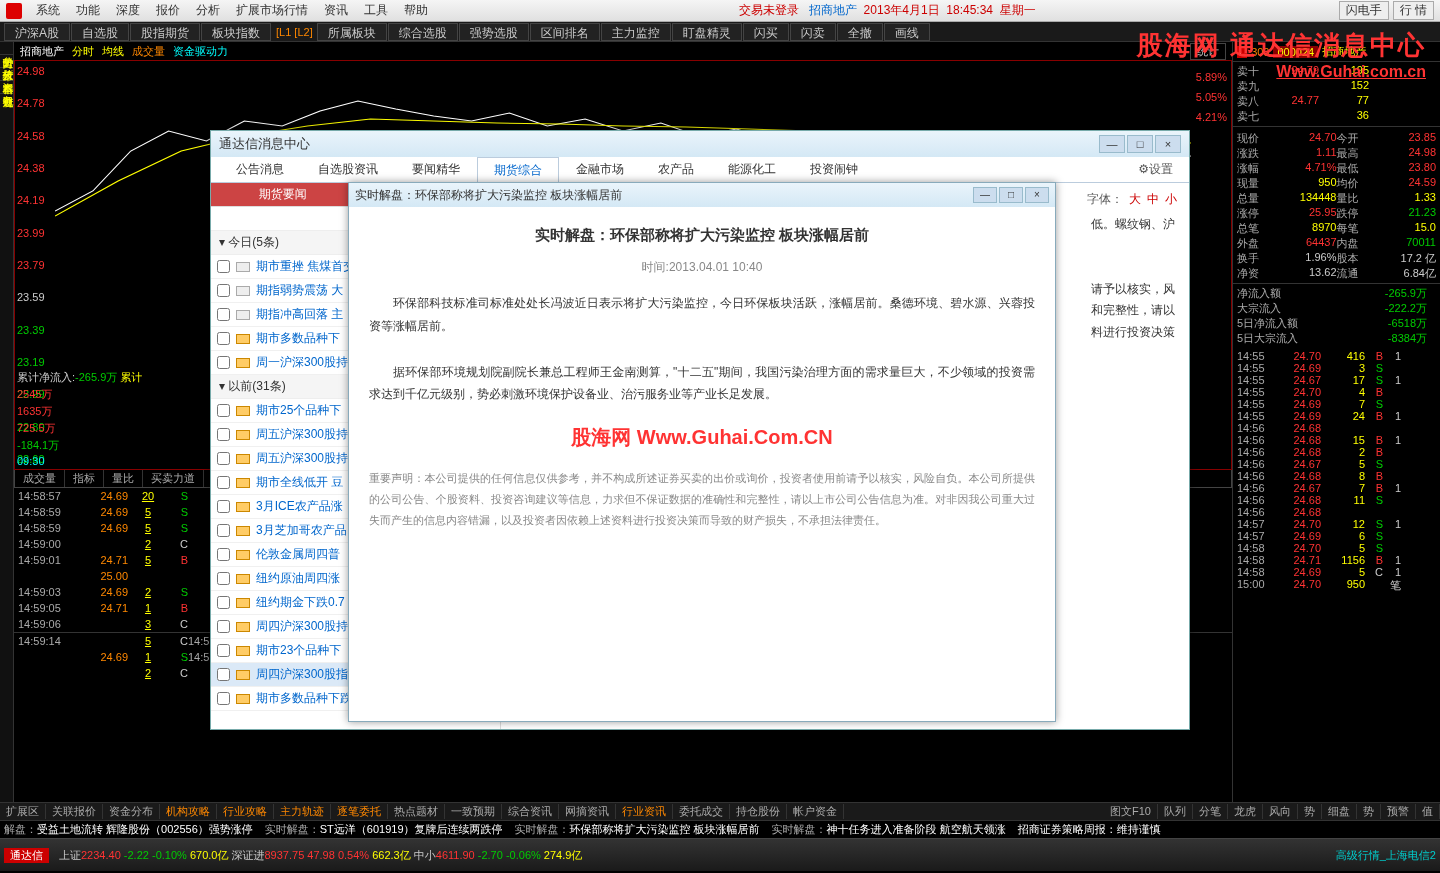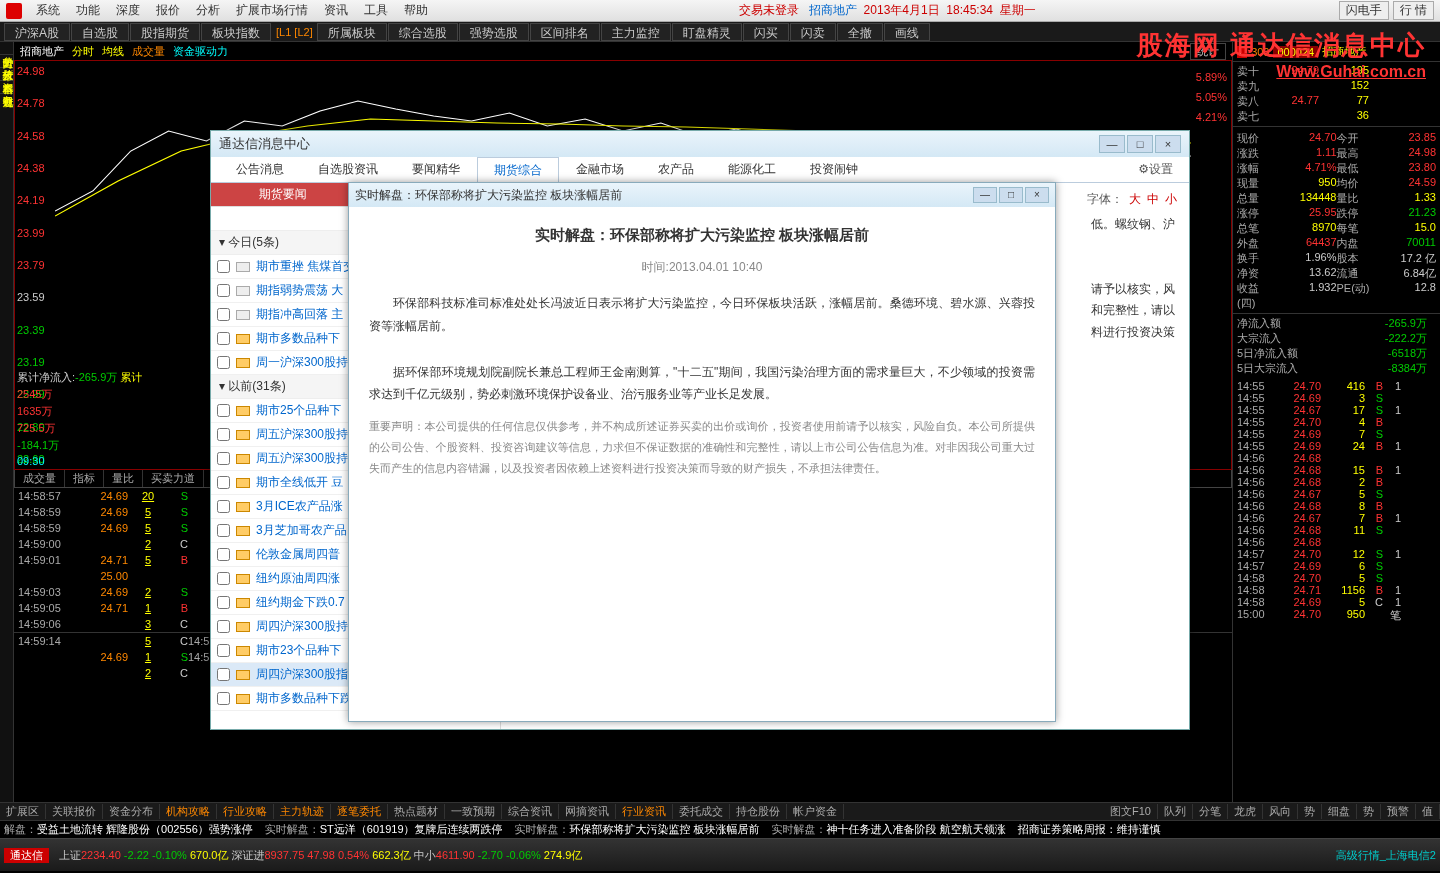--- a/index.html
+++ b/index.html
@@ -431,26 +431,20 @@
           <span class="val white">1.96%</span>
           <span class="lbl">股本</span>
           <span class="val white">17.2 亿</span>
         </div>
         <div class="qrow">
           <span class="lbl">净资</span>
           <span class="val white">13.62</span>
           <span class="lbl">流通</span>
           <span class="val white">6.84亿</span>
         </div>
-        <div class="qrow">
-          <span class="lbl">收益(四)</span>
-          <span class="val white">1.932</span>
-          <span class="lbl">PE(动)</span>
-          <span class="val white">12.8</span>
-        </div>
       </div>
     <div class="quote-grid" id="flows" style="border-top:1px solid #333;">
         <div class="qrow">
           <span class="lbl" style="width:70px">净流入额</span>
           <span class="val green" style="width:120px">-265.9万</span>
         </div>
         <div class="qrow">
           <span class="lbl" style="width:70px">大宗流入</span>
           <span class="val green" style="width:120px">-222.2万</span>
         </div>
@@ -807,15 +801,16 @@
       <span class="wb">—</span>
       <span class="wb">□</span>
       <span class="wb">×</span>
     </div>
   </div>
   <div class="content">
     <div class="h">实时解盘：环保部称将扩大污染监控  板块涨幅居前</div>
     <div class="time">时间:2013.04.01 10:40</div>
     <p style="text-indent:2em;">环保部科技标准司标准处处长冯波近日表示将扩大污染监控，今日环保板块活跃，涨幅居前。桑德环境、碧水源、兴蓉投资等涨幅居前。</p><br>
     <p style="text-indent:2em;">据环保部环境规划院副院长兼总工程师王金南测算，"十二五"期间，我国污染治理方面的需求量巨大，不少领域的投资需求达到千亿元级别，势必刺激环境保护设备业、治污服务业等产业长足发展。</p>
+    <div class="wm">股海网 Www.Guhai.Com.CN</div>
     <p class="dis">重要声明：本公司提供的任何信息仅供参考，并不构成所述证券买卖的出价或询价，投资者使用前请予以核实，风险自负。本公司所提供的公司公告、个股资料、投资咨询建议等信息，力求但不保证数据的准确性和完整性，请以上市公司公告信息为准。对非因我公司重大过失而产生的信息内容错漏，以及投资者因依赖上述资料进行投资决策而导致的财产损失，不承担法律责任。</p>
   </div>
 </div>
 
 </body></html>

